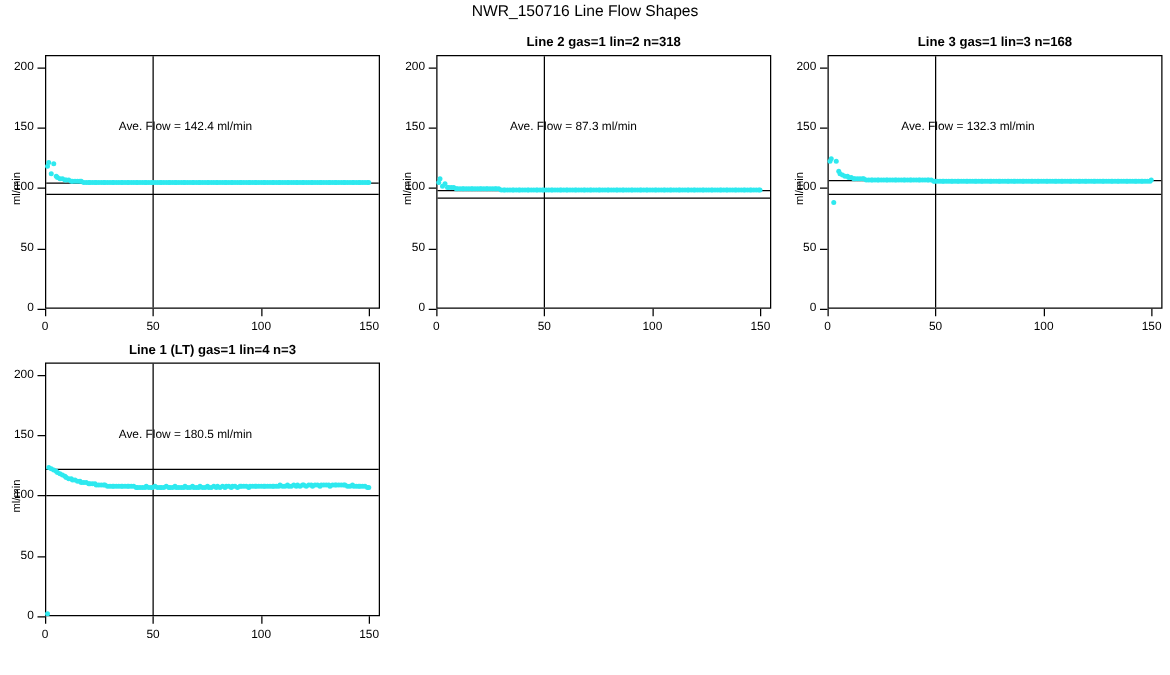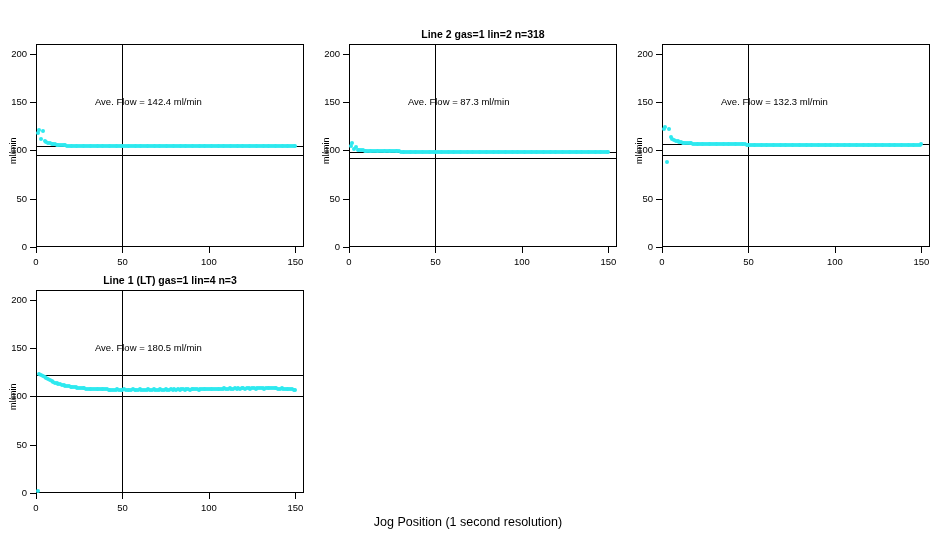--- a/index.html
+++ b/index.html
@@ -90,21 +90,21 @@
     border-radius: 50%;
     background: #2ee9ef;
     margin-left: -2px;
     margin-top: -2px;
   }
 </style>
 </head>
 <body>
 
 <div class="figure">
-  <div class="xlabel-global">Jog Position (1 second resolution)</div>
+  <div class="main-title">NWR_150716  Line Flow Shapes</div>
 <div class="panel" style="left: 0px; top: 28px; width: 304px; height: 263px;">
       <div class="plot-box" style="left: 36px; top: 16px; width: 268px; height: 203px;"></div>
       <div class="tick" style="left: 30px; top: 219px; width: 6px; height: 1px;"></div>
       <div class="ticklabel" style="left: 0px; width: 27px; text-align: right; top: 213px;">0</div>
       <div class="tick" style="left: 30px; top: 170.667px; width: 6px; height: 1px;"></div>
       <div class="ticklabel" style="left: 0px; width: 27px; text-align: right; top: 164.667px;">50</div>
       <div class="tick" style="left: 30px; top: 122.333px; width: 6px; height: 1px;"></div>
       <div class="ticklabel" style="left: 0px; width: 27px; text-align: right; top: 116.333px;">100</div>
       <div class="tick" style="left: 30px; top: 74px; width: 6px; height: 1px;"></div>
       <div class="ticklabel" style="left: 0px; width: 27px; text-align: right; top: 68px;">150</div>
@@ -445,20 +445,21 @@
       <div class="pt" style="left: 283.252px; top: 124.267px; background: rgb(46, 233, 239);"></div>
       <div class="pt" style="left: 284.981px; top: 124.267px; background: rgb(46, 233, 239);"></div>
       <div class="pt" style="left: 286.71px; top: 124.267px; background: rgb(46, 233, 239);"></div>
       <div class="pt" style="left: 288.439px; top: 124.267px; background: rgb(46, 233, 239);"></div>
       <div class="pt" style="left: 290.168px; top: 124.267px; background: rgb(46, 233, 239);"></div>
       <div class="pt" style="left: 291.897px; top: 124.267px; background: rgb(46, 233, 239);"></div>
       <div class="pt" style="left: 293.626px; top: 124.267px; background: rgb(46, 233, 239);"></div>
       <div class="pt" style="left: 295.355px; top: 124.267px; background: rgb(46, 233, 239);"></div>
     </div>
     <div class="panel" style="left: 626px; top: 28px; width: 304px; height: 263px;">
+      <div class="panel-title" style="left: 36px; width: 268px;">Line 3 gas=1 lin=3 n=168</div>
       <div class="plot-box" style="left: 36px; top: 16px; width: 268px; height: 203px;"></div>
       <div class="tick" style="left: 30px; top: 219px; width: 6px; height: 1px;"></div>
       <div class="ticklabel" style="left: 0px; width: 27px; text-align: right; top: 213px;">0</div>
       <div class="tick" style="left: 30px; top: 170.667px; width: 6px; height: 1px;"></div>
       <div class="ticklabel" style="left: 0px; width: 27px; text-align: right; top: 164.667px;">50</div>
       <div class="tick" style="left: 30px; top: 122.333px; width: 6px; height: 1px;"></div>
       <div class="ticklabel" style="left: 0px; width: 27px; text-align: right; top: 116.333px;">100</div>
       <div class="tick" style="left: 30px; top: 74px; width: 6px; height: 1px;"></div>
       <div class="ticklabel" style="left: 0px; width: 27px; text-align: right; top: 68px;">150</div>
       <div class="tick" style="left: 30px; top: 25.6667px; width: 6px; height: 1px;"></div>

